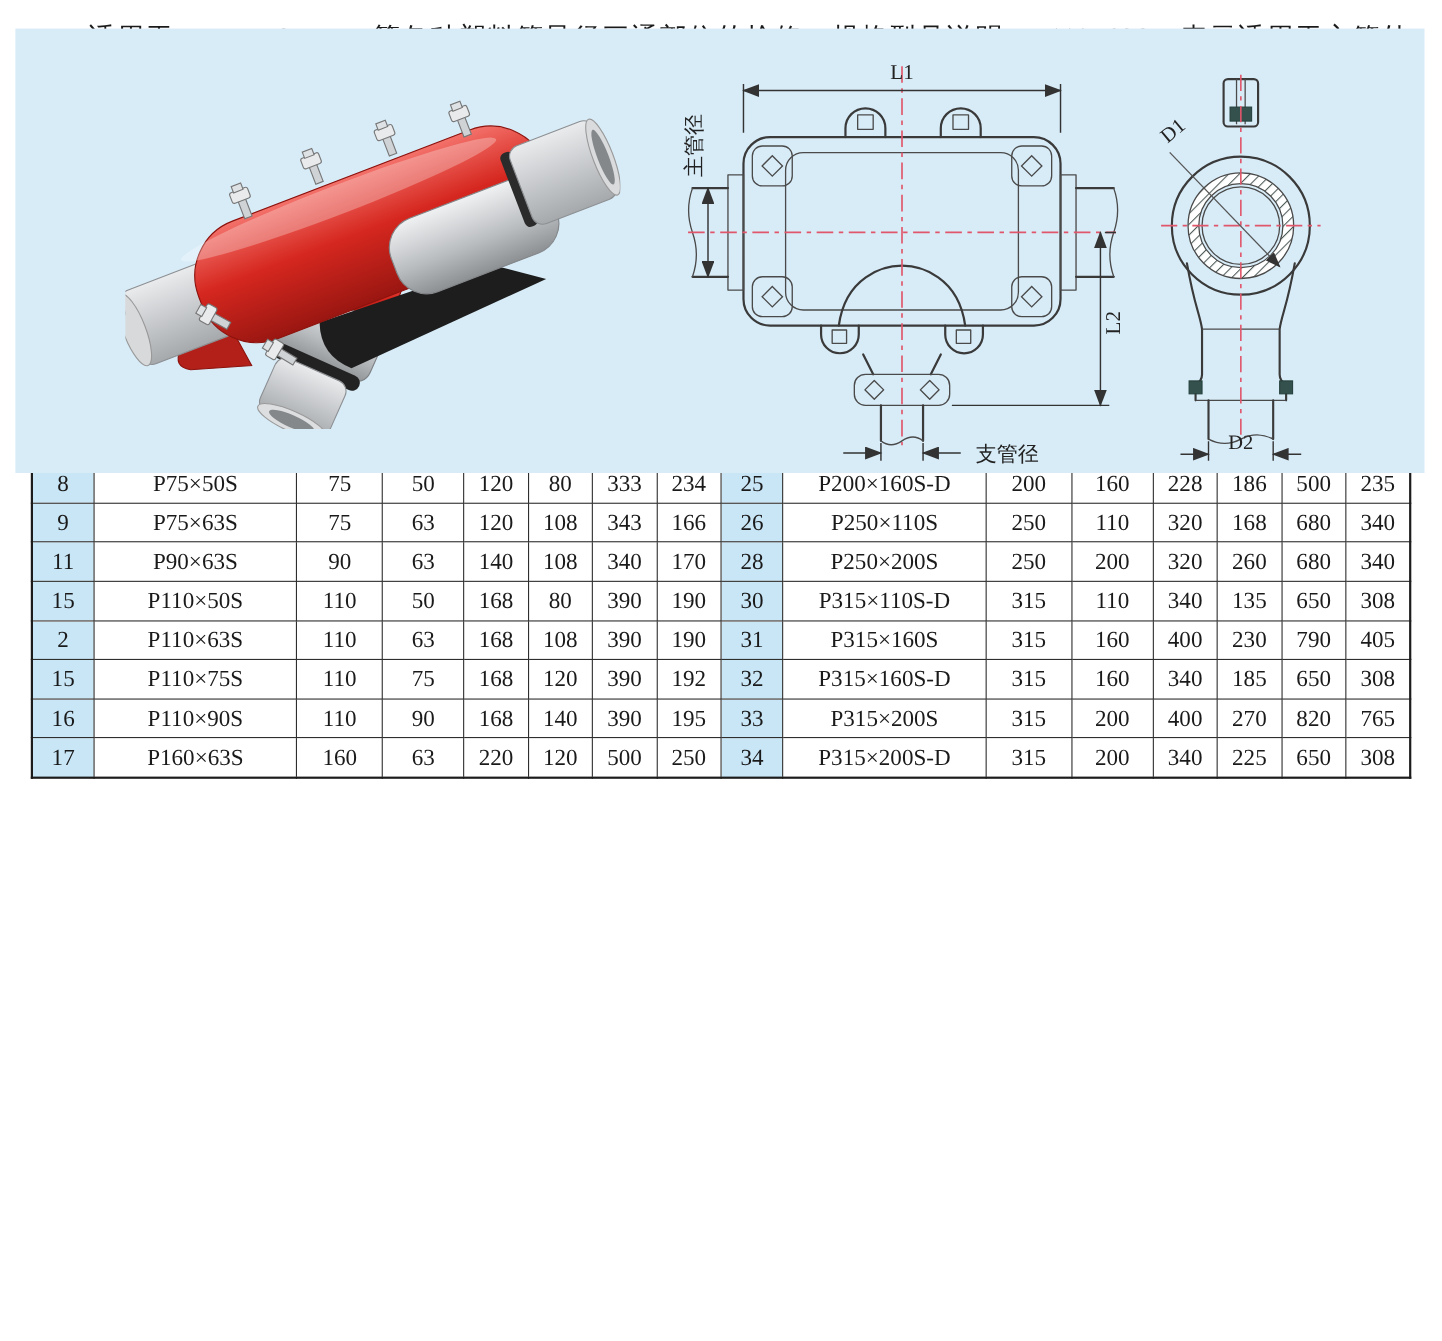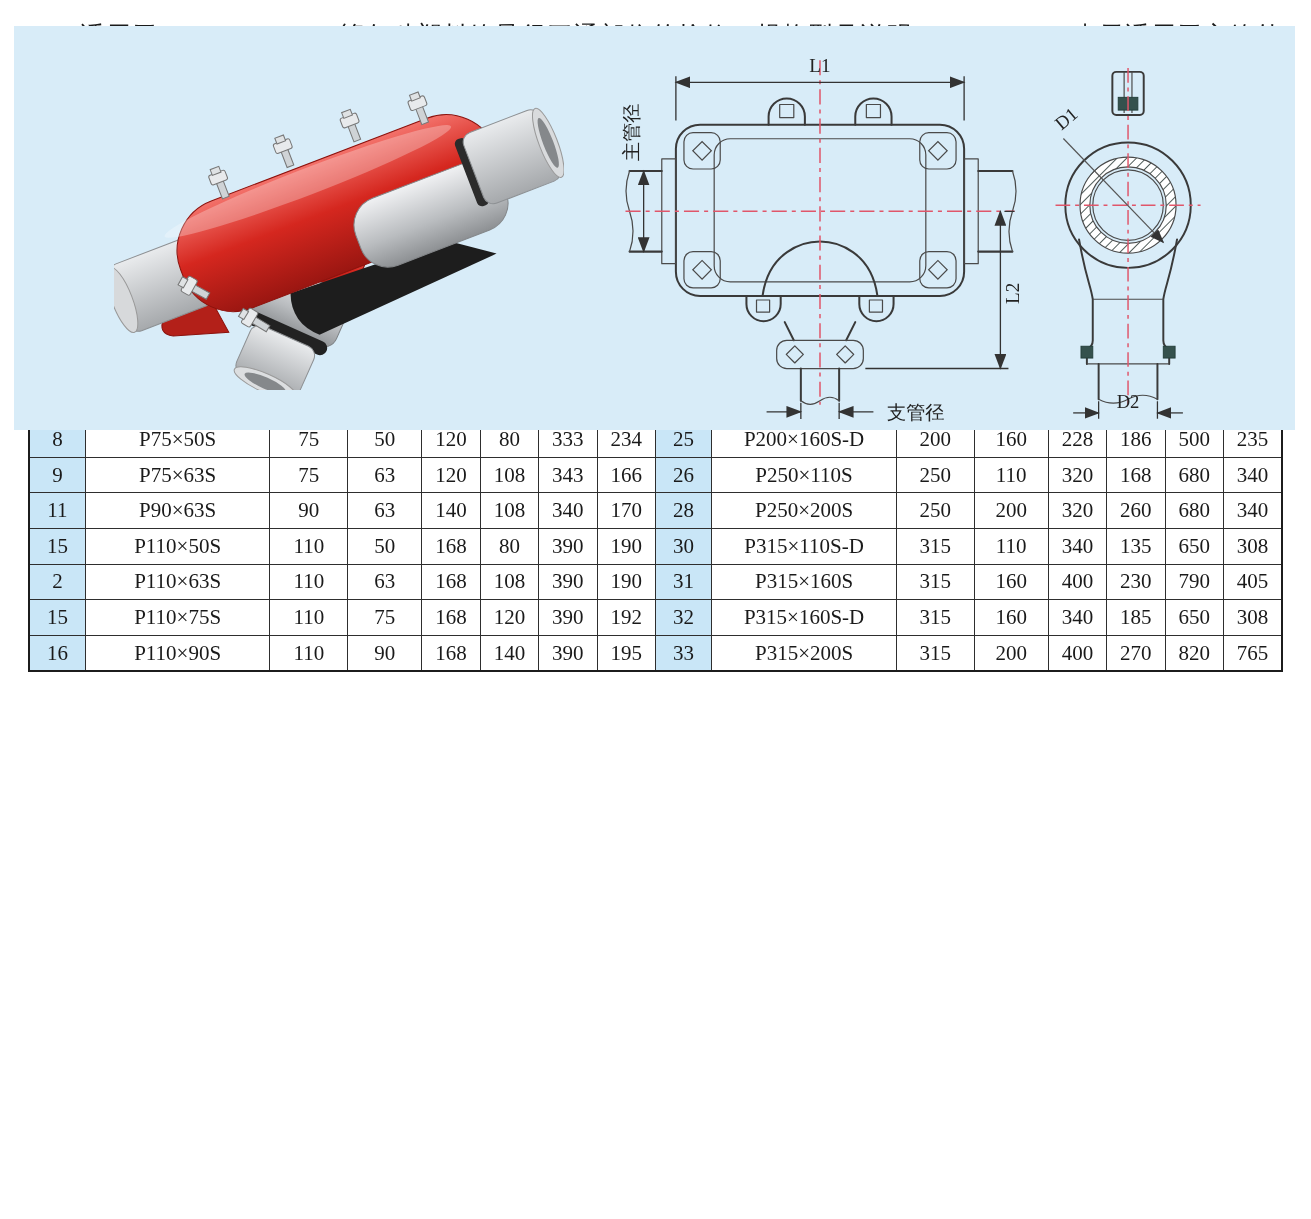--- a/index.html
+++ b/index.html
@@ -536,16 +536,34 @@
           <td class="c-num">195</td>
           <td class="c-no">33</td>
           <td class="c-model">P315×200S</td>
           <td class="c-num">315</td>
           <td class="c-num">200</td>
           <td class="c-num">400</td>
           <td class="c-num">270</td>
           <td class="c-num">820</td>
           <td class="c-num">765</td>
         </tr>
+        <tr>
+          <td class="c-no">17</td>
+          <td class="c-model">P160×63S</td>
+          <td class="c-num">160</td>
+          <td class="c-num">63</td>
+          <td class="c-num">220</td>
+          <td class="c-num">120</td>
+          <td class="c-num">500</td>
+          <td class="c-num">250</td>
+          <td class="c-no">34</td>
+          <td class="c-model">P315×200S-D</td>
+          <td class="c-num">315</td>
+          <td class="c-num">200</td>
+          <td class="c-num">340</td>
+          <td class="c-num">225</td>
+          <td class="c-num">650</td>
+          <td class="c-num">308</td>
+        </tr>
       </tbody>
   </table>
 
 </div>
 
 </body></html>

